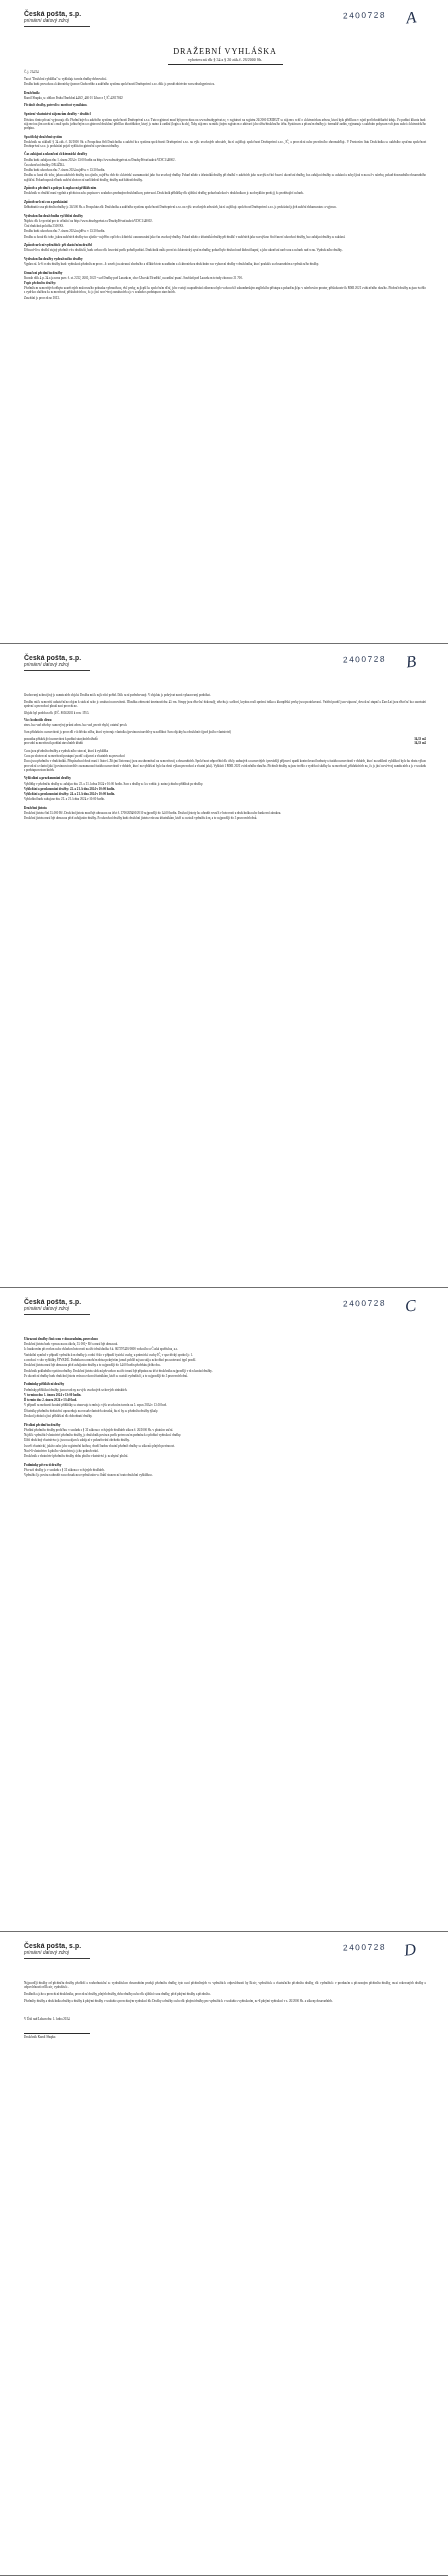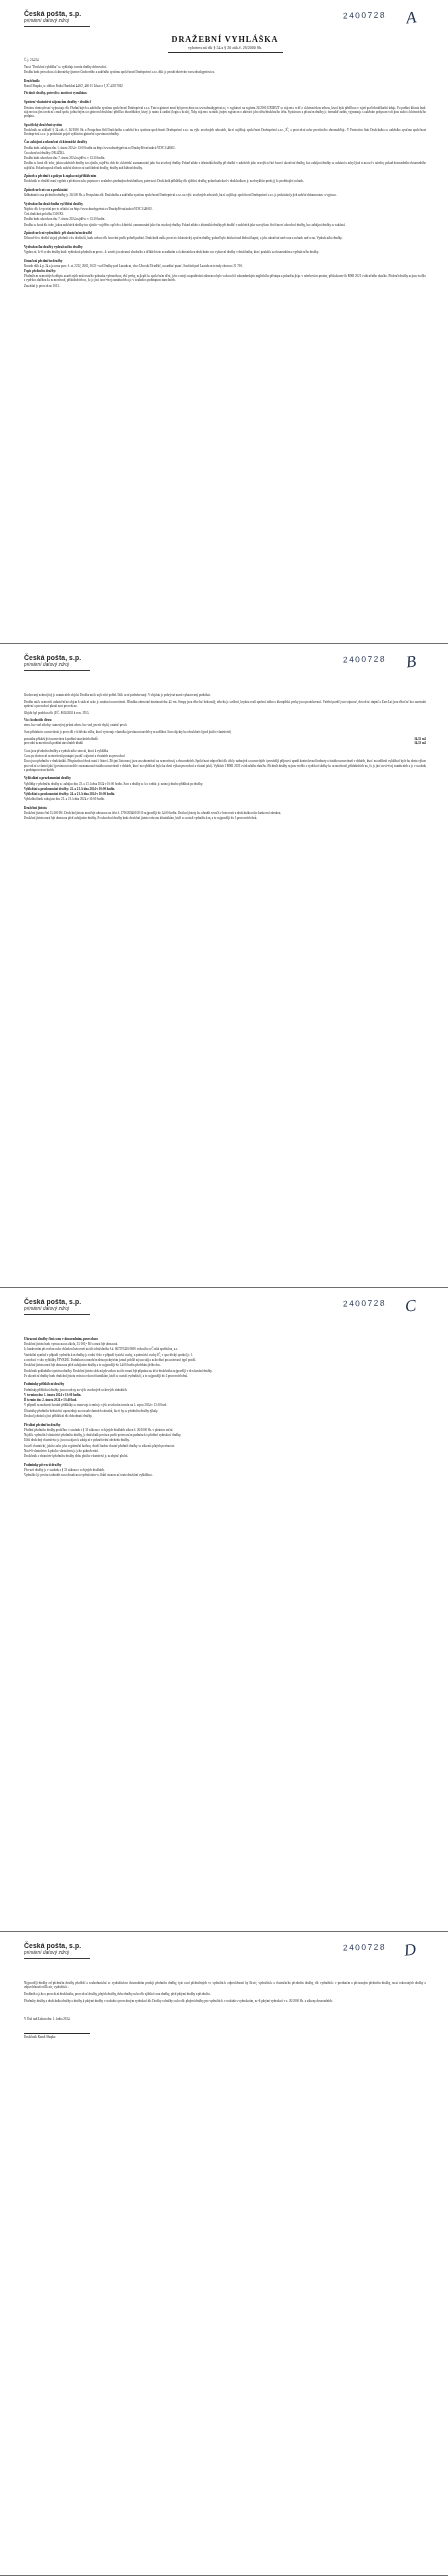--- a/index.html
+++ b/index.html
@@ -79,23 +79,23 @@
     font-size: 16.4px;
     font-style: italic;
     color: #22304c;
     transform: rotate(-7deg);
   }
   
   .doc-title {
     text-align: center;
     font-family: "Liberation Serif", serif;
     font-size: 8.2px;
-    font-weight: bold;
+    font-weight: normal;
     letter-spacing: 0.9px;
-    margin-top: 0;
+    margin-top: 12px;
     color: #111;
   }
   .doc-subtitle {
     text-align: center;
     font-size: 4px;
     margin-top: 1.6px;
     color: #1c1c1c;
   }
   .doc-rule {
     width: 115px;

